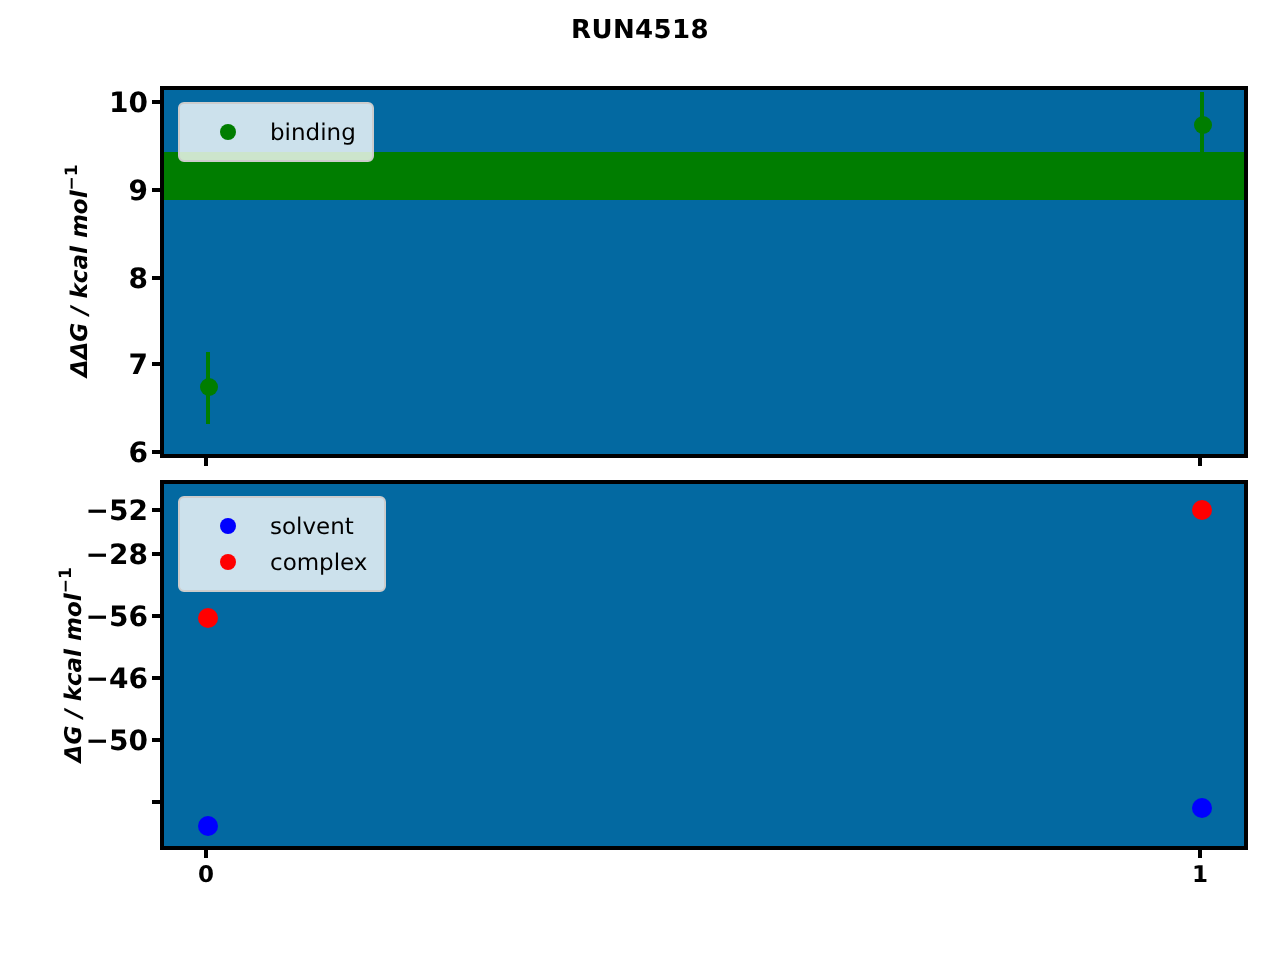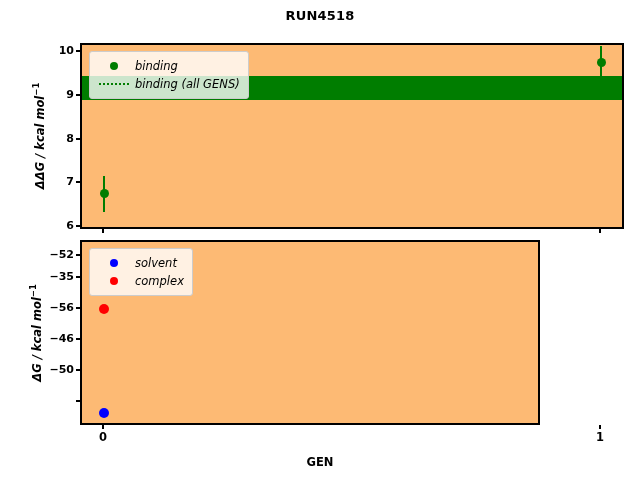--- a/index.html
+++ b/index.html
@@ -28,36 +28,35 @@
     font-weight: bold;
     color: #000000;
     letter-spacing: 0.2px;
   }
 
   
   .axes {
     position: absolute;
     box-sizing: border-box;
     border: 2.2px solid #000000;
-    background: #fdba74;
+    background: #0369a1;
     overflow: hidden;
-    font-style: italic;
   }
   #axes-top   { left: 80px; top: 43px;  width: 544px; height: 186px; }
-  #axes-bottom{ left: 80px; top: 240px; width: 460px; height: 185px; }
+  #axes-bottom{ left: 80px; top: 240px; width: 544px; height: 185px; }
 
   .plot-inner {
     position: absolute;
     left: 0; top: 0; right: 0; bottom: 0;
   }
   .ytick-label {
     position: absolute;
     right: 0;
     text-align: right;
-    font-size: 11px;
+    font-size: 14px;
     font-weight: bold;
     color: #000000;
     white-space: nowrap;
     line-height: 1;
   }
   .xtick-mark {
     position: absolute;
     width: 2px; height: 4px;
     background: #000000;
   }
@@ -184,55 +183,48 @@
       <div class="errbar" style="left:517.7px; top:1px; height:33px;"></div>
       <div class="pt pt-green" style="left:514.5px; top:13px;"></div>
 
       <div class="legend" style="left:7px; top:6px;">
         <div class="legend-row">
           <span class="legend-key">
             <span class="legend-dot" style="background:#007d00;"></span>
           </span>
           <span class="legend-text">binding</span>
         </div>
-        <div class="legend-row">
-          <span class="legend-key">
-            <span class="legend-dotted"></span>
-          </span>
-          <span class="legend-text">binding (all GENS)</span>
-        </div>
       </div>
 
     </div>
   </div>
 
   <div class="ylabel" id="ylabel-bottom" style="left:-49px; top:325px; width:170px;">
     <span class="ital">ΔG / kcal mol</span><span class="sup">−1</span>
   </div>
 
   <div class="ytick-label" style="top:395px; width:74px; left:0;padding-left:43px;">−62</div>
   <div class="ytick-label" style="top:364px; width:74px; left:0;">−50</div>
   <div class="ytick-label" style="top:333px; width:74px; left:0;">−46</div>
   <div class="ytick-label" style="top:302px; width:74px; left:0;">−56</div>
-  <div class="ytick-label" style="top:271px; width:74px; left:0;">−35</div>
+  <div class="ytick-label" style="top:271px; width:74px; left:0;">−28</div>
   <div class="ytick-label" style="top:249px; width:74px; left:0;">−52</div>
 
   <div class="xtick-mark" style="left:76px; top:400px; width:4px; height:2px;"></div>
   <div class="xtick-mark" style="left:76px; top:369px; width:4px; height:2px;"></div>
   <div class="xtick-mark" style="left:76px; top:338px; width:4px; height:2px;"></div>
   <div class="xtick-mark" style="left:76px; top:307px; width:4px; height:2px;"></div>
   <div class="xtick-mark" style="left:76px; top:276px; width:4px; height:2px;"></div>
   <div class="xtick-mark" style="left:76px; top:254px; width:4px; height:2px;"></div>
 
   <div class="xtick-mark" style="left:102px; top:425px;"></div>
   <div class="xtick-mark" style="left:599px; top:425px;"></div>
   <div class="xtick-label" style="left:88px; top:432px;">0</div>
   <div class="xtick-label" style="left:585px; top:432px;">1</div>
 
-  <div class="xlabel" style="top:455px;">GEN</div>
 
   <div class="axes" id="axes-bottom">
     <div class="plot-inner">
 
       <div class="pt pt-red" style="left:17px; top:62px;"></div>
 
       <div class="pt pt-red" style="left:514px; top:8px;"></div>
 
       <div class="pt pt-blue" style="left:17px; top:166px;"></div>
 

